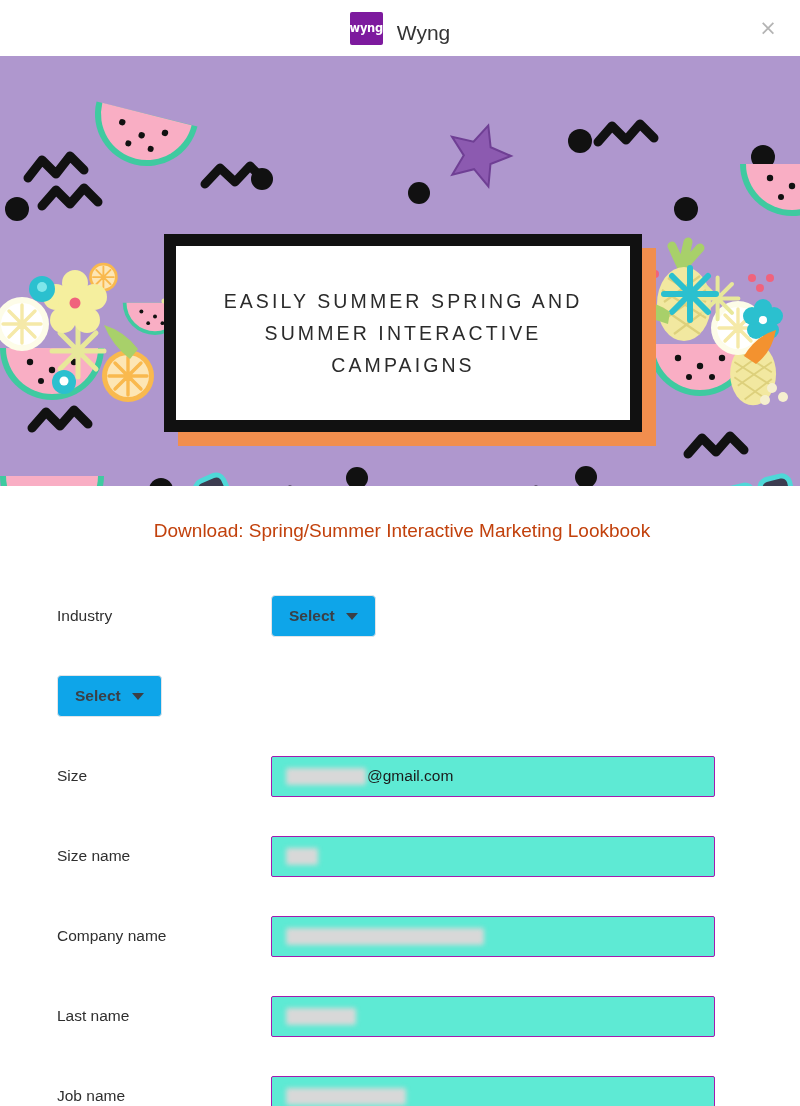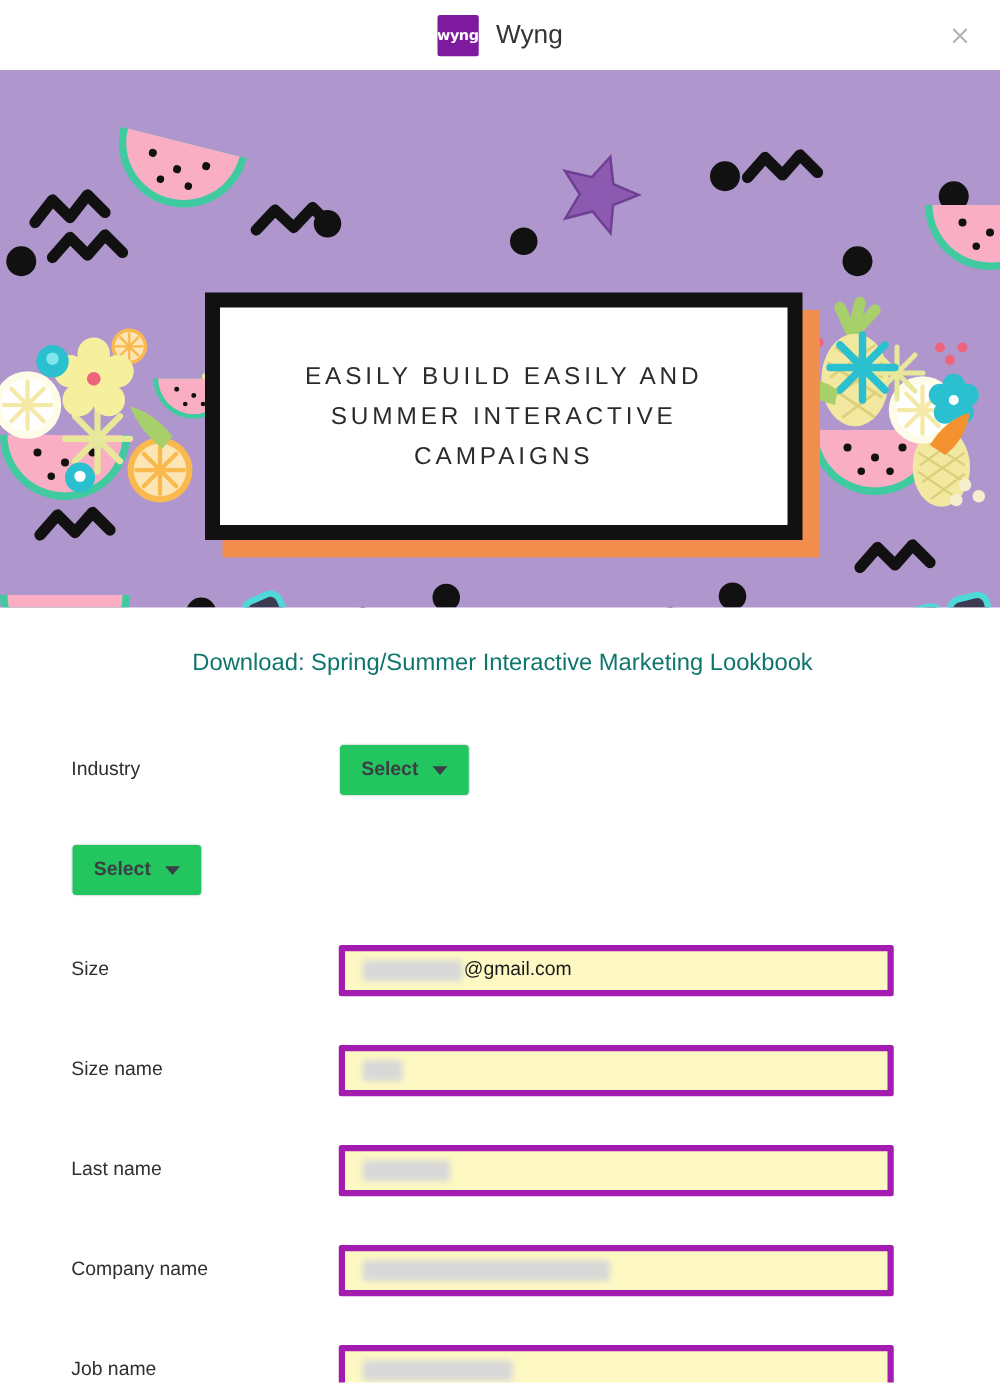--- a/index.html
+++ b/index.html
@@ -14,21 +14,21 @@
   .modal-header {
     position: relative;
     height: 56px;
     background: #ffffff;
     display: flex;
     align-items: center;
     justify-content: center;
   }
   .brand {
     display: flex;
-    align-items: center;
+    align-items: flex-end;
     gap: 14px;
   }
   .brand-logo {
     width: 33px; height: 33px;
     background: #7d1a9e;
     border-radius: 2px;
     display: flex; align-items: center; justify-content: center;
     flex-shrink: 0;
   }
   .brand-logo span {
@@ -107,21 +107,21 @@
   }
 
   
   .form-wrap {
     padding: 0 0 0 0;
     background: #ffffff;
   }
   .form-title {
     text-align: center;
     font-size: 19px;
-    color: #0f766e;
+    color: #c2410c;
     padding: 34px 20px 34px 24px;
     font-weight: 400;
   }
   .field-row {
     display: flex;
     align-items: center;
     height: 80px;
     padding: 0 57px;
   }
   .field-label {
@@ -129,42 +129,42 @@
     flex-shrink: 0;
     font-size: 15.5px;
     color: #2f2f2f;
   }
   .field-control { flex: 1; }
 
   .select-btn {
     display: inline-flex;
     align-items: center;
     gap: 11px;
-    background: #22c55e;
+    background: #0ea5e9;
     border: 1px solid #e2e4e7;
     border-radius: 4px;
     padding: 11px 17px;
     cursor: pointer;
     font-size: 15.5px;
     font-weight: 700;
     color: #3b3f45;
   }
   .caret {
     width: 0; height: 0;
     border-left: 6px solid transparent;
     border-right: 6px solid transparent;
     border-top: 7px solid #3b3f45;
   }
 
   .text-input {
     width: 444px;
     height: 41px;
-    border: 5px solid #a21caf;
+    border: 1px solid #a21caf;
     border-radius: 2px;
-    background: #fef9c3;
+    background: #5eead4;
     display: flex;
     align-items: center;
     padding: 0 14px;
     font-size: 15.5px;
     color: #1b1b1b;
     cursor: text;
   }
   .redacted {
     display: inline-block;
     height: 17px;
@@ -347,21 +347,21 @@
     <g fill="#d8cfe8">
       <circle cx="268" cy="345" r="4"></circle>
         <circle cx="278" cy="338" r="4"></circle>
       <circle cx="286" cy="346" r="4"></circle>
     </g>
   </svg>
 
   <div class="hero-card-shadow"></div>
   <div class="hero-card">
     <div class="hero-card-inner">
-      <div class="hero-title">EASILY BUILD EASILY AND SUMMER INTERACTIVE CAMPAIGNS</div>
+      <div class="hero-title">EASILY SUMMER SPRING AND SUMMER INTERACTIVE CAMPAIGNS</div>
     </div>
   </div>
 </div>
 
 <div class="form-wrap">
   <div class="form-title">Download: Spring/Summer Interactive Marketing Lookbook</div>
 
   <div class="field-row">
     <div class="field-label">Industry</div>
     <div class="field-control">
@@ -396,38 +396,38 @@
   <div class="field-row">
     <div class="field-label">Size name</div>
     <div class="field-control">
       <div class="text-input">
         <span class="redacted" style="width: 32px;"></span>
       </div>
     </div>
   </div>
 
   <div class="field-row">
+    <div class="field-label">Company name</div>
+    <div class="field-control">
+      <div class="text-input">
+        <span class="redacted" style="width: 198px;"></span>
+      </div>
+    </div>
+  </div>
+
+  <div class="field-row">
     <div class="field-label">Last name</div>
     <div class="field-control">
       <div class="text-input">
         <span class="redacted" style="width: 70px;"></span>
       </div>
     </div>
   </div>
 
   <div class="field-row">
-    <div class="field-label">Company name</div>
-    <div class="field-control">
-      <div class="text-input">
-        <span class="redacted" style="width: 198px;"></span>
-      </div>
-    </div>
-  </div>
-
-  <div class="field-row">
     <div class="field-label">Job name</div>
     <div class="field-control">
       <div class="text-input">
         <span class="redacted" style="width: 120px;"></span>
       </div>
     </div>
   </div>
 </div>
 
 </body></html>

